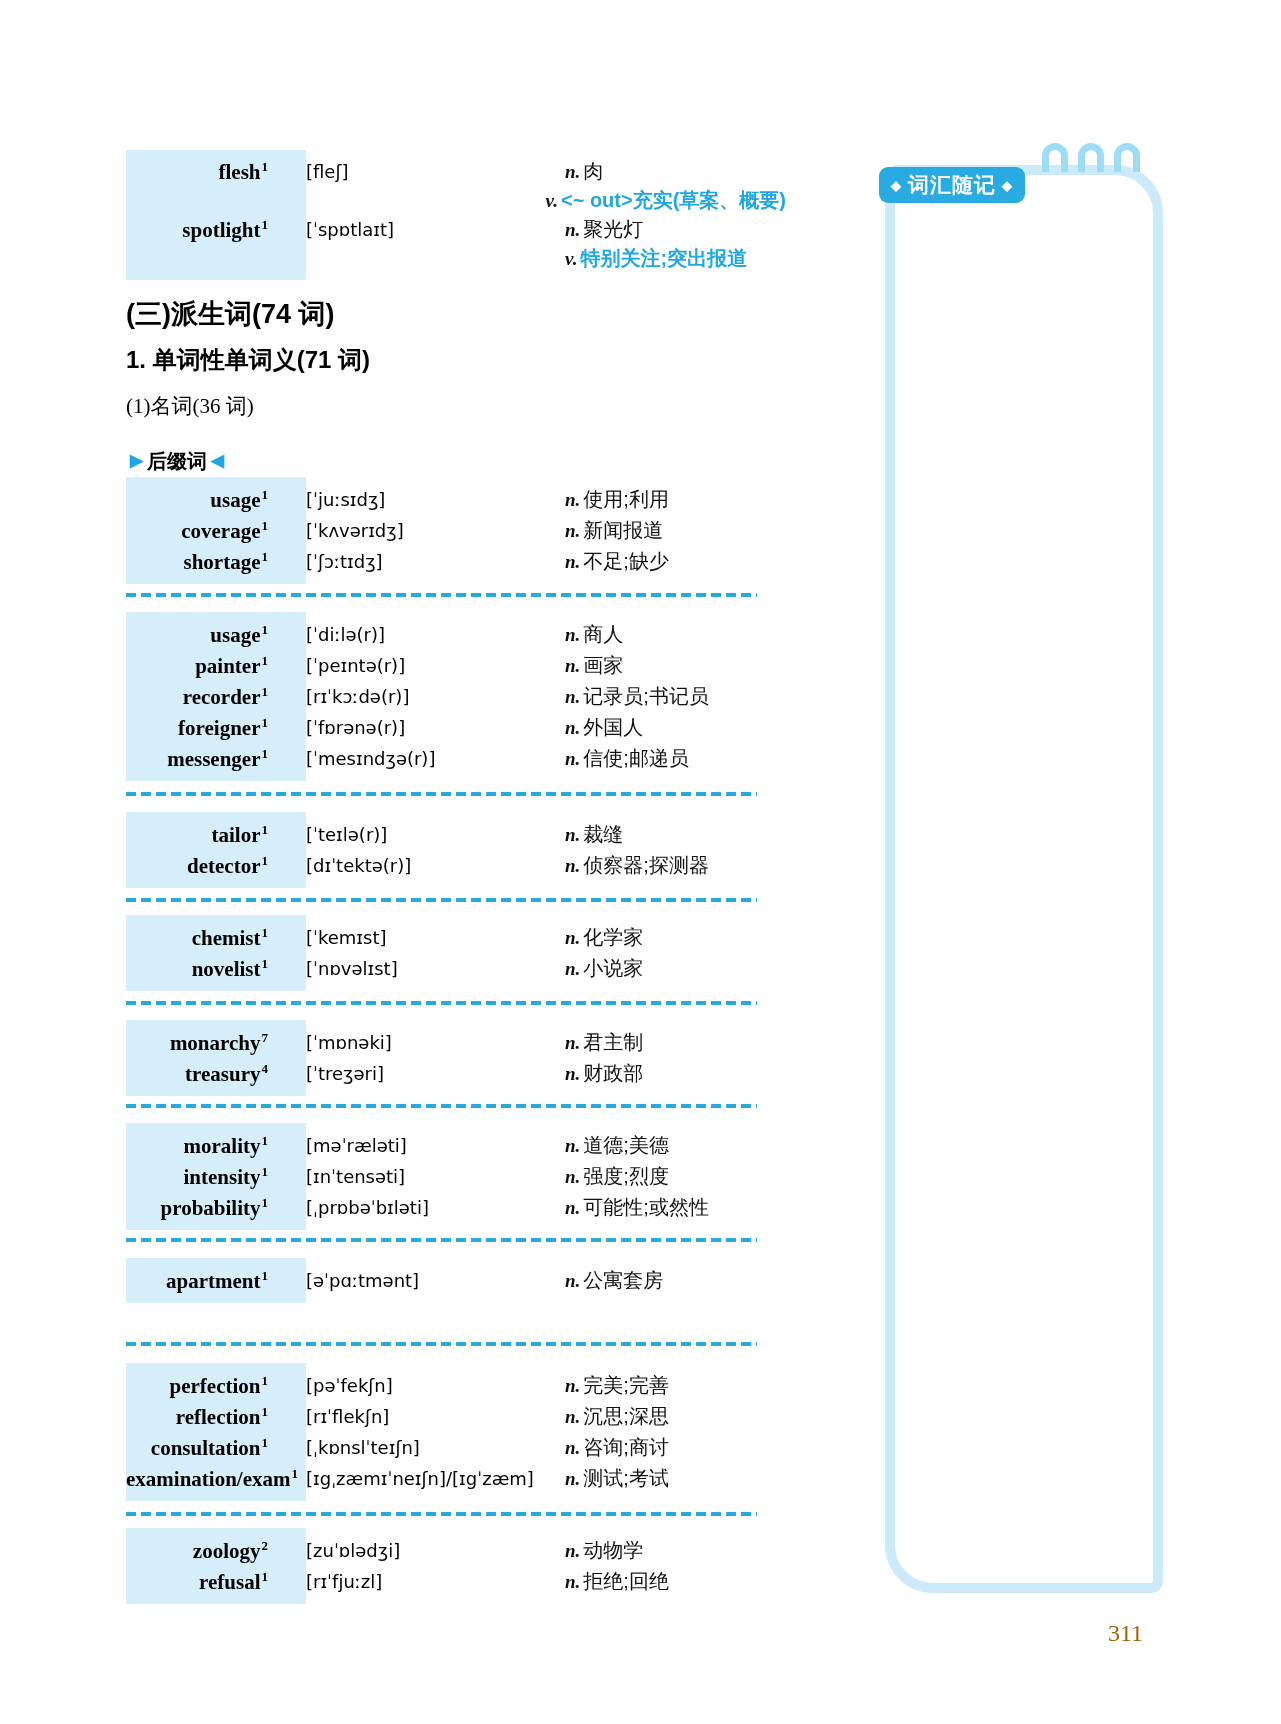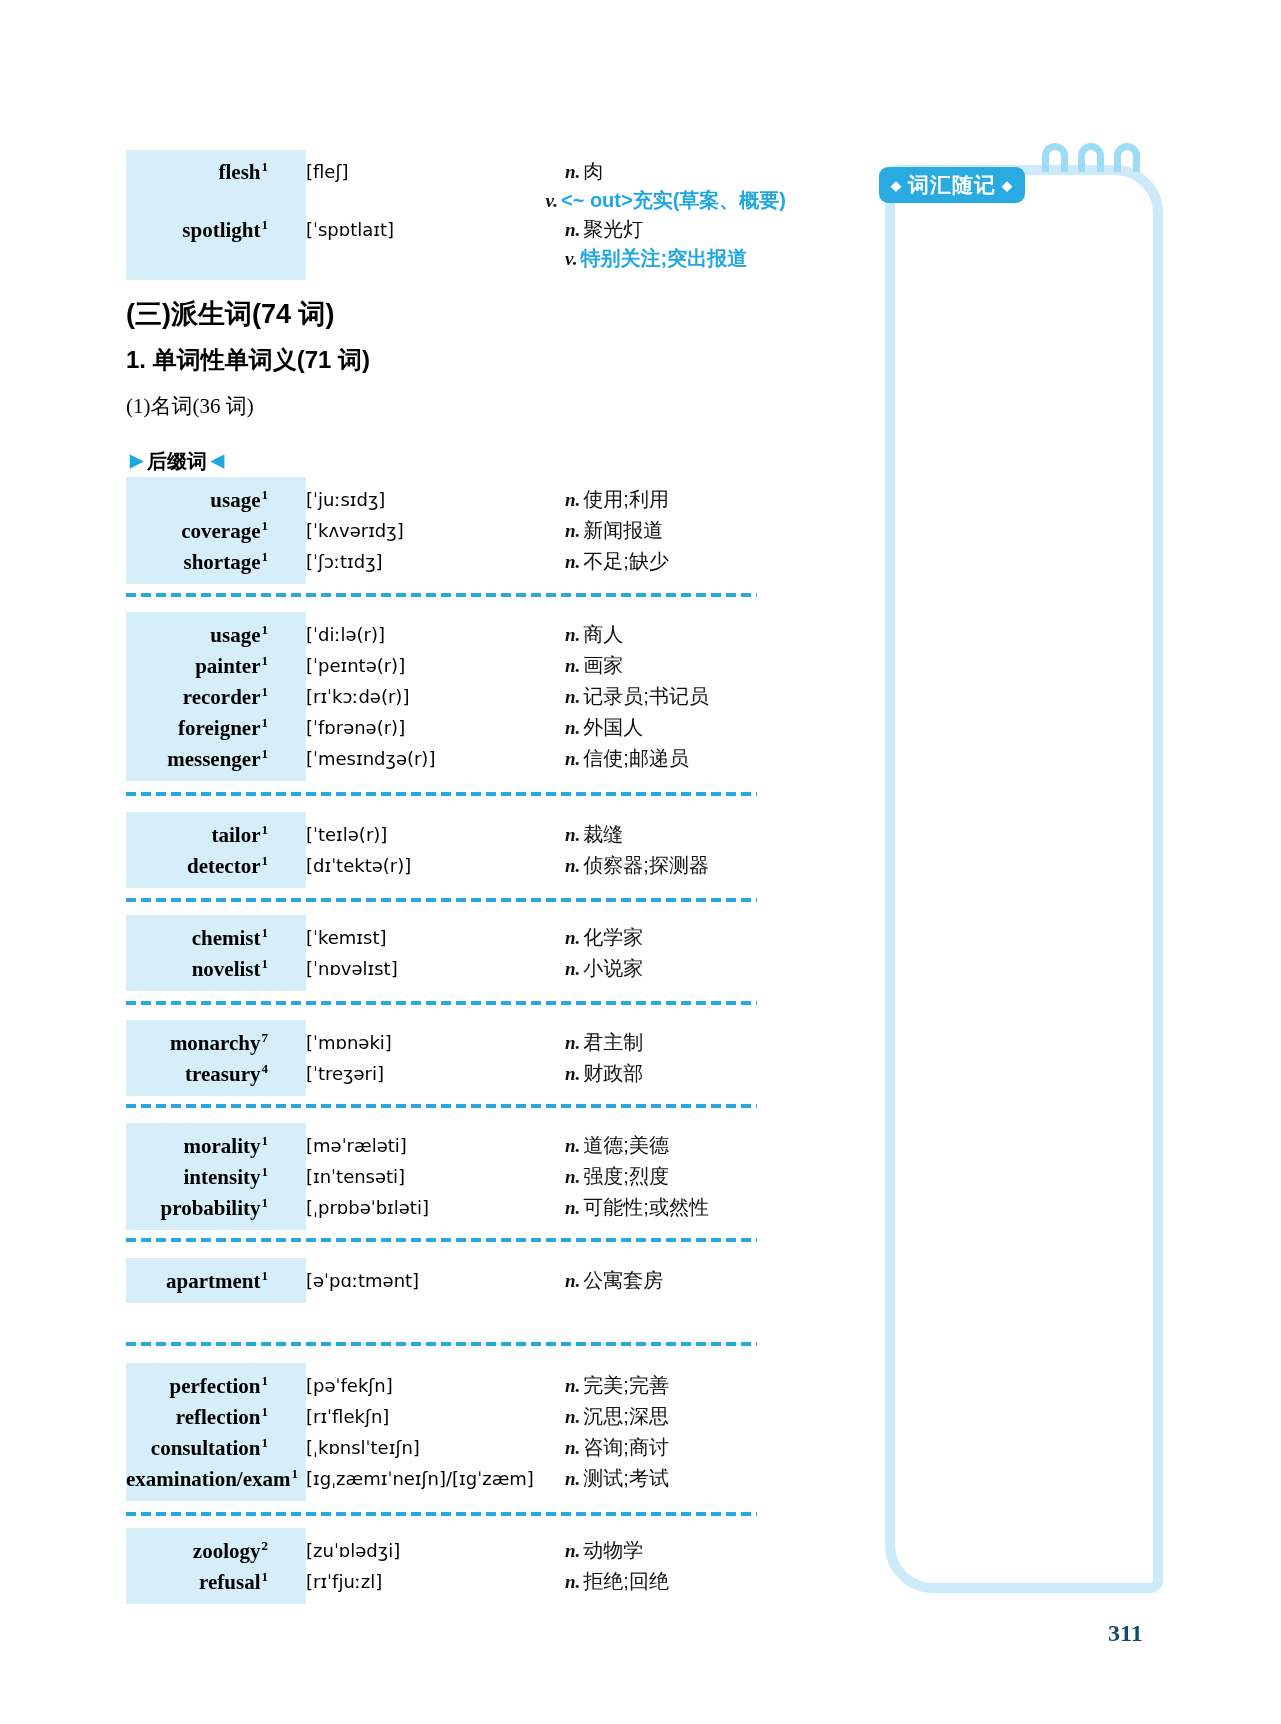--- a/index.html
+++ b/index.html
@@ -44,21 +44,21 @@
              background:#fff;border:10px solid #cdeafa;border-radius:12px 48px 12px 48px;}
   .ring{position:absolute;width:12px;height:22px;border:7px solid #9edcf6;border-bottom:none;
         border-radius:13px 13px 0 0;top:143px;background:transparent;}
   #ring1{left:1042px}#ring2{left:1078px}#ring3{left:1114px}
   .badge{position:absolute;left:879px;top:167px;height:36px;padding:0 12px;background:#29abe2;
          border-radius:9px;color:#fff;display:flex;align-items:center;gap:6px;
          font-weight:bold;font-size:21px;letter-spacing:1px;}
   .badge .dia{font-size:13px;}
 
   .page-number{position:absolute;left:1108px;top:1620px;font-family:"Liberation Serif",serif;
-               font-weight:bold;font-size:24px;color:#0c4a6e;}
+               font-weight:normal;font-size:24px;color:#a16207;}
 </style>
 </head>
 <body>
 
 <div class="page">
 
   <div class="g" id="g0">
     <div class="ln">
       <div class="w"><span>flesh</span><sup class="sup">1</sup></div>
       <div class="p">[fleʃ]</div>

